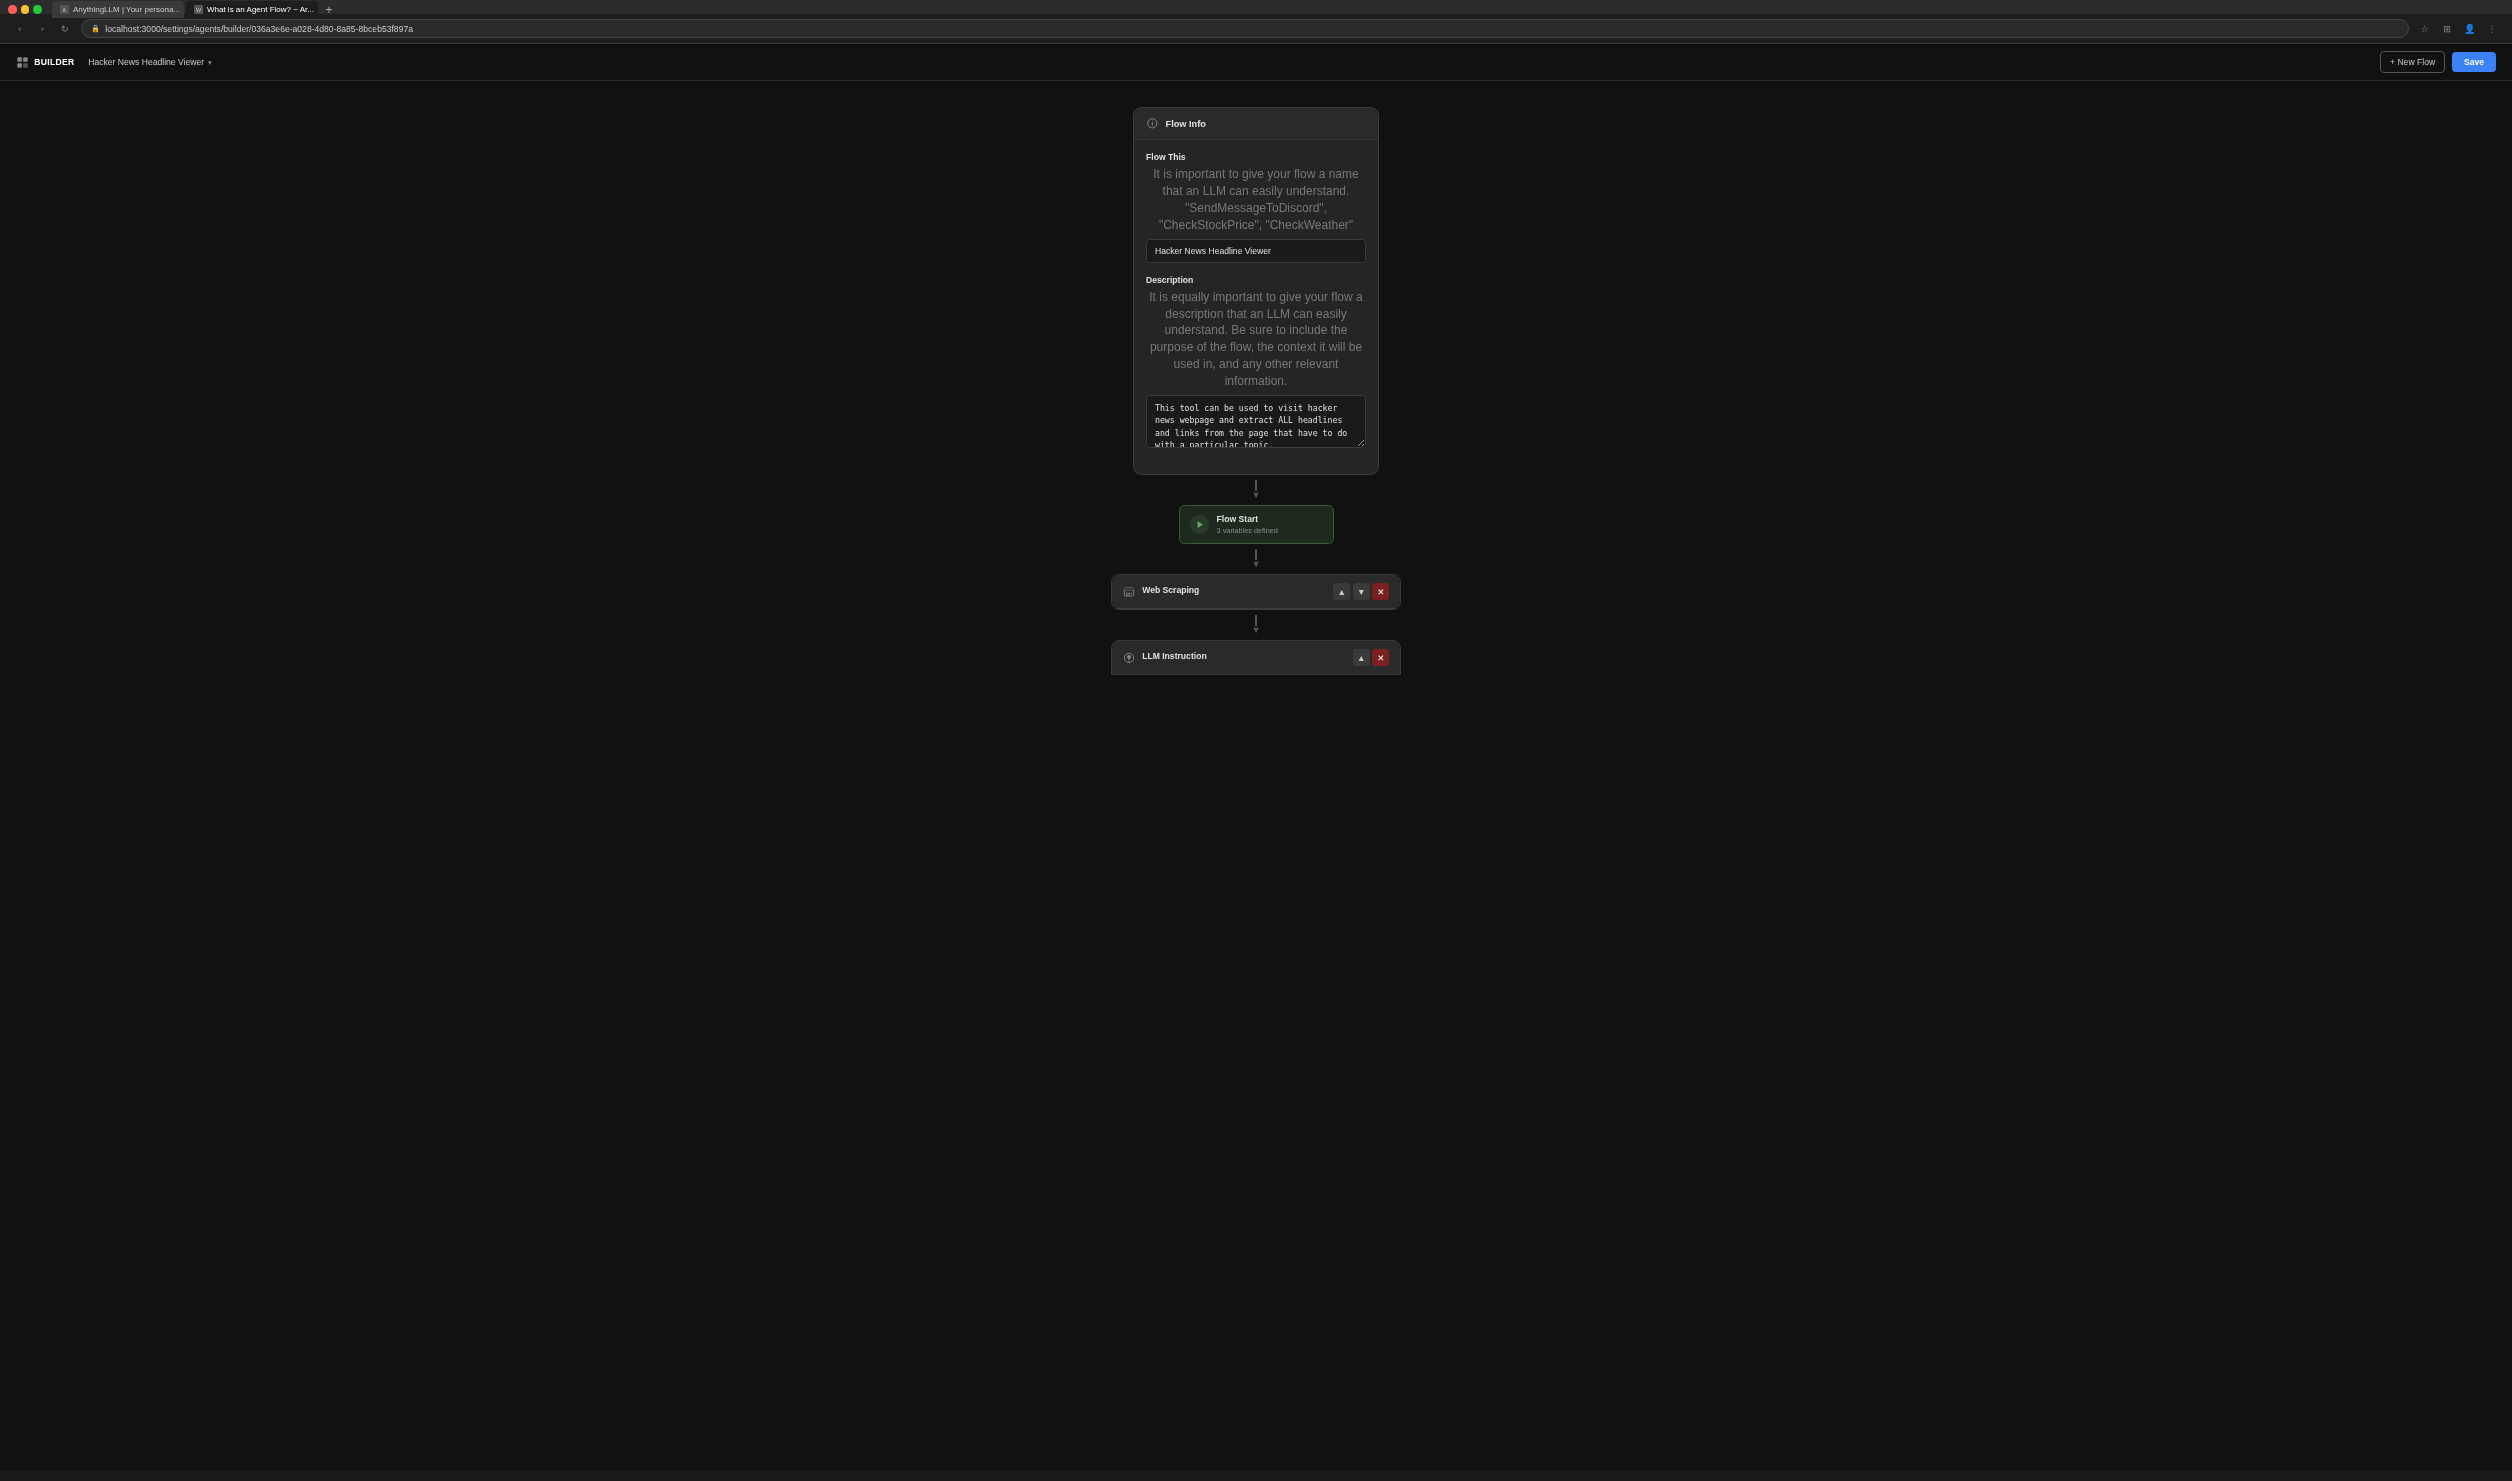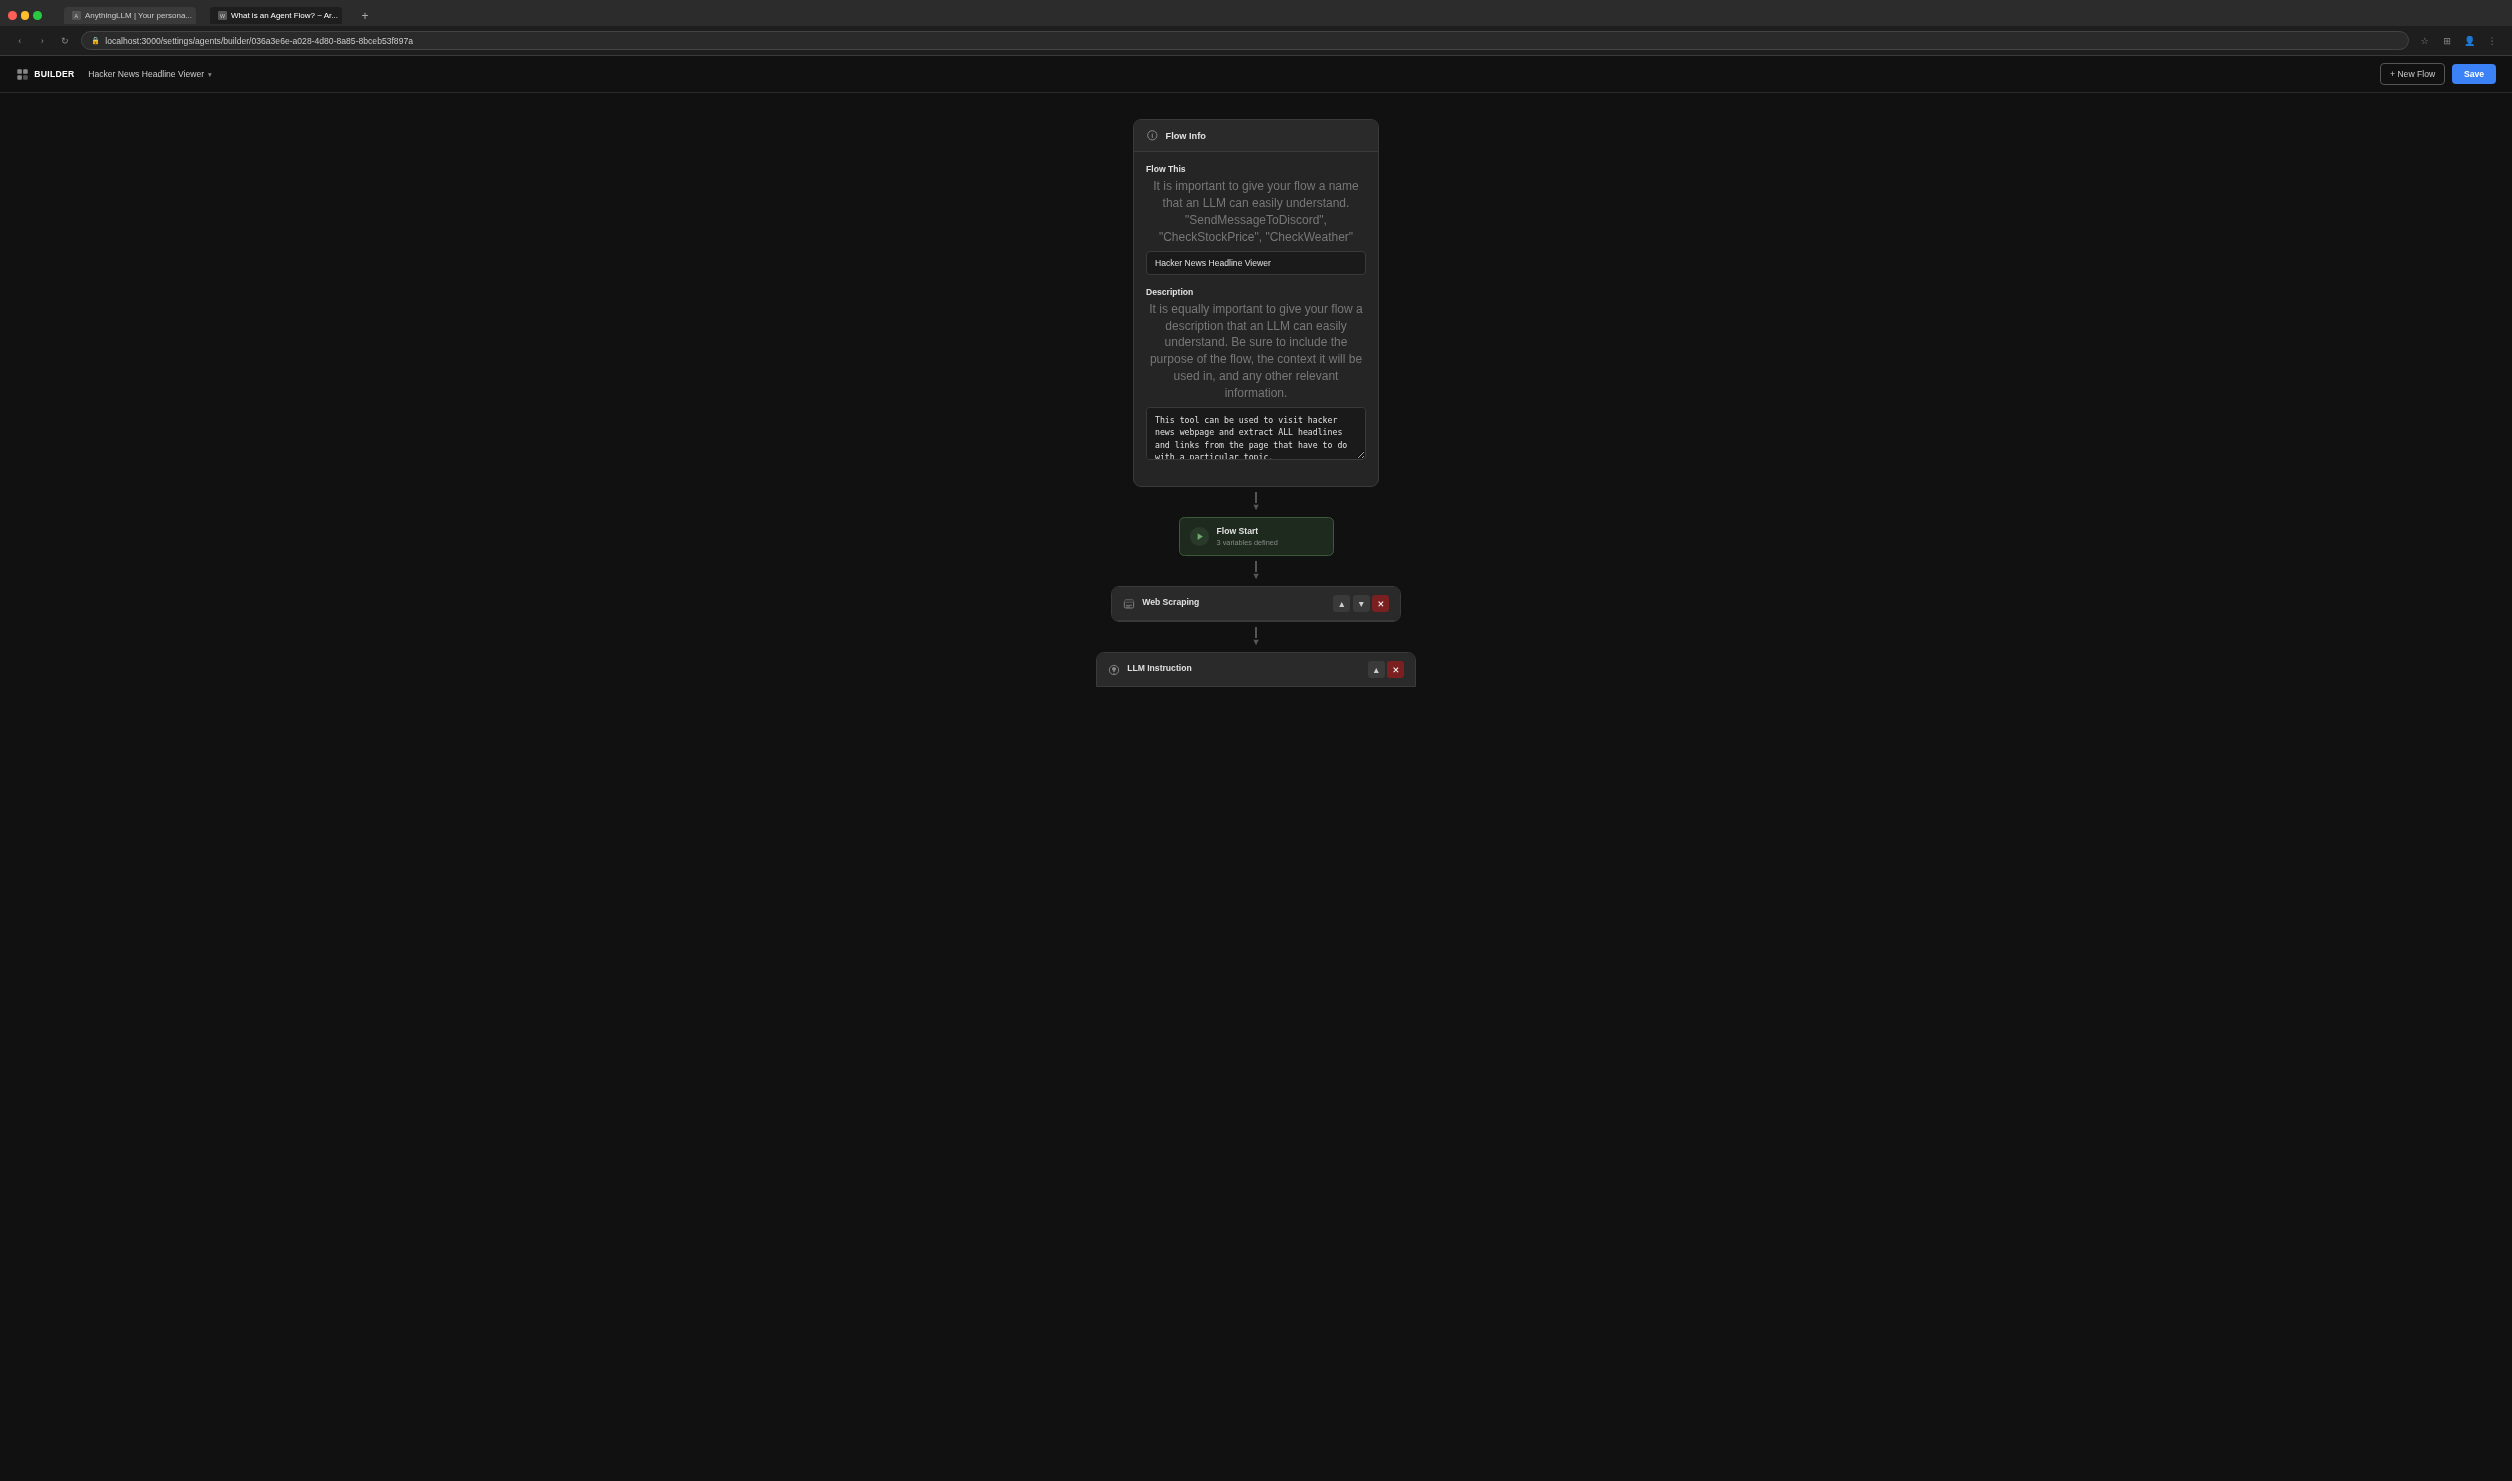--- a/index.html
+++ b/index.html
@@ -15,22 +15,22 @@
     
     .browser-chrome {
       background: #2c2c2c;
       border-bottom: 0.7px solid #3a3a3a;
     }
 
     .tab-bar {
       display: flex;
       align-items: center;
       padding: 5.3px 8px 0;
-      gap: 14px;
-      height: 26px;
+      gap: 2px;
+      height: 14px;
     }
 
     .traffic-lights {
       display: flex;
       gap: 4px;
       margin-right: 8px;
     }
 
     .traffic-light {
       width: 8.6px;
@@ -482,21 +482,21 @@
       right: 8px;
       top: 50%;
       transform: translateY(-50%);
       color: #888;
       pointer-events: none;
       font-size: 8px;
     }
 
     
     .step-card-partial {
-      width: 320px;
+      width: 290px;
       background: #252525;
       border: 0.7px solid #3a3a3a;
       border-radius: 8px 8px 0 0;
       overflow: hidden;
     }
 
     .step-card-partial .step-card-header {
       border-bottom: none;
     }
   </style>

